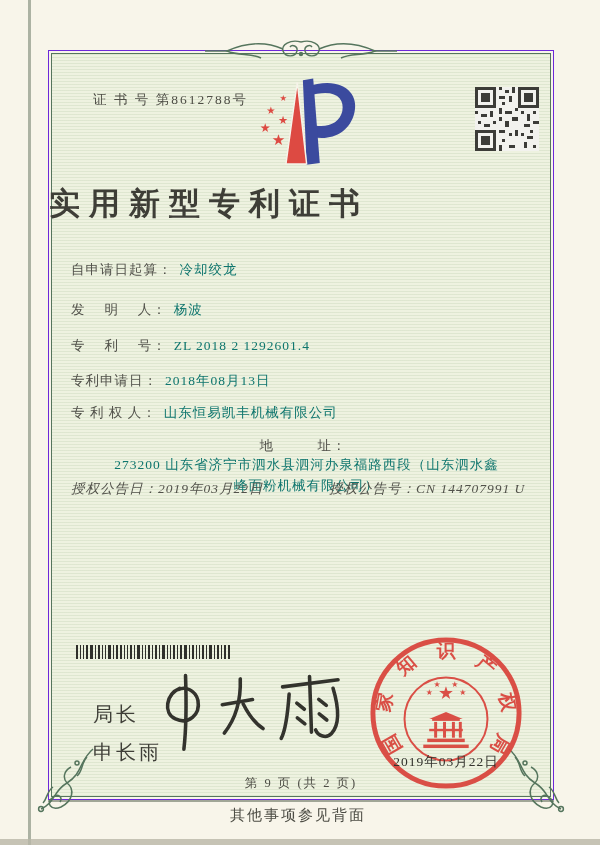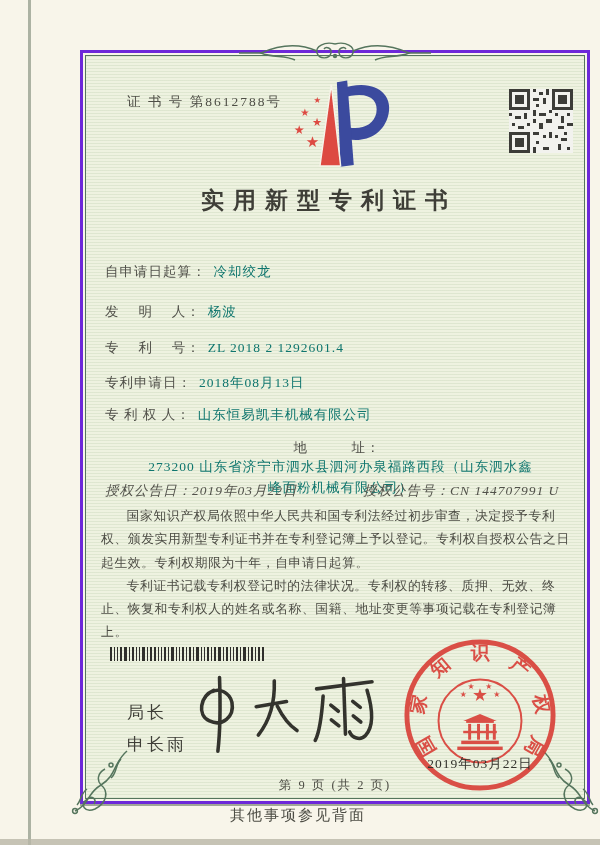--- a/index.html
+++ b/index.html
@@ -8,58 +8,57 @@
     background:#f8f5ea;
     font-family:"Liberation Serif","DejaVu Serif",serif;
     color:#4b4b43;
   }
   
   .spine-line{position:absolute;left:28px;top:0;width:3px;height:100%;background:#6d7a68;opacity:.55;}
   .bottom-edge{position:absolute;left:0;bottom:0;width:100%;height:6px;background:#b9b6a8;opacity:.8;}
 
   .frame{
     position:absolute;left:48px;top:50px;width:504px;height:748px;
-    border:3px solid #6d28d9;
+    border:1px solid #6d28d9;
     box-shadow:0 2px 0 rgba(55,70,52,.45);
-    margin-left:32px;
   }
   .frame-inner{
     position:absolute;inset:2px;border:1px solid #55755d;
     background:
       repeating-linear-gradient(180deg, rgba(140,170,125,.16) 0 1px, rgba(0,0,0,0) 1px 3px),
       #eef2e0;
   }
   .content{position:absolute;inset:0;}
 
   .ornament-top{position:absolute;top:-14px;left:50%;transform:translateX(-50%);width:200px;height:28px;}
   .flourish{position:absolute;width:72px;height:72px;}
   .flourish.bl{left:-16px;bottom:-16px;}
   .flourish.br{right:-16px;bottom:-16px;transform:scaleX(-1);}
 
   .cert-no{position:absolute;left:44px;top:40px;font-size:13.5px;letter-spacing:2px;color:#4e4e46;}
   .qr{position:absolute;right:14px;top:36px;width:64px;height:64px;}
   .logo{position:absolute;left:50%;transform:translateX(-50%);top:18px;width:122px;height:110px;}
 
   .title{
-    position:absolute;left:0;right:12px;top:132px;margin:0;text-align:center;
-    font-size:23px;font-weight:600;letter-spacing:9px;color:#3e3e37;
+    position:absolute;left:0;right:12px;top:132px;margin:0;text-align:left;
+    font-size:31px;font-weight:600;letter-spacing:9px;color:#3e3e37;
   }
 
   .row{position:absolute;left:22px;right:18px;font-size:13.5px;letter-spacing:1px;color:#51514a;white-space:nowrap;}
   .row .fvalue{margin-left:7px;color:#0f766e;}
   .row.addr{white-space:normal;text-align:center;}
   .row.addr .fvalue{display:inline-block;vertical-align:top;width:392px;line-height:1.55;}
   .grant-pair{position:absolute;font-size:13.5px;letter-spacing:1px;color:#51514a;white-space:nowrap;font-style:italic;}
 
   .paras{position:absolute;left:18px;top:452px;width:470px;}
   .paras p{margin:0;text-indent:2em;font-size:12.8px;line-height:1.82;letter-spacing:.6px;color:#4c4c44;}
 
   .barcode{position:absolute;left:27px;top:594px;width:156px;height:14px;}
 
-  .signer{position:absolute;left:44px;top:644px;font-size:17px;letter-spacing:3px;color:#3f3f38;line-height:1.9;}
+  .signer{position:absolute;left:44px;top:644px;font-size:20px;letter-spacing:3px;color:#3f3f38;line-height:1.9;}
   .signature{position:absolute;left:100px;top:618px;width:210px;height:84px;transform:rotate(-2deg);}
 
   .seal{position:absolute;left:318px;top:583px;width:158px;height:158px;opacity:.92;}
   .seal-date{position:absolute;left:318px;top:702px;width:158px;text-align:center;font-size:13.5px;letter-spacing:1px;color:#33332d;}
 
   .page-no{position:absolute;left:0;right:0;top:724px;text-align:center;font-size:12.5px;letter-spacing:2px;color:#4c4c44;}
   .footer-note{position:absolute;left:230px;top:806px;font-size:15px;letter-spacing:2px;color:#4c4c44;}
 </style>
 </head>
 <body>
@@ -192,24 +191,20 @@
       <span class="flabel">地　　　址：</span><span class="fvalue">273200 山东省济宁市泗水县泗河办泉福路西段（山东泗水鑫峰面粉机械有限公司）</span>
     </div>
 
     <div class="grant-pair" style="left:22px;top:429px">
       <span>授权公告日：</span><span class="fvalue">2019年03月22日</span>
     </div>
     <div class="grant-pair" style="left:280px;top:429px">
       <span>授权公告号：</span><span class="fvalue">CN 144707991 U</span>
     </div>
 
-    <div class="paras">
-      <p>国家知识产权局依照中华人民共和国专利法经过初步审查，决定授予专利权、颁发实用新型专利证书并在专利登记簿上予以登记。专利权自授权公告之日起生效。专利权期限为十年，自申请日起算。</p>
-      <p>专利证书记载专利权登记时的法律状况。专利权的转移、质押、无效、终止、恢复和专利权人的姓名或名称、国籍、地址变更等事项记载在专利登记簿上。</p>
-    </div>
 
     <svg class="barcode" viewBox="0 0 156 14" preserveAspectRatio="none" shape-rendering="crispEdges">
       <g fill="#2f2f2b">
         <rect x="0" width="2" height="14"></rect>
           <rect x="4" width="1" height="14"></rect>
           <rect x="7" width="1" height="14"></rect>
           <rect x="10" width="2" height="14"></rect>
         <rect x="14" width="3" height="14"></rect>
           <rect x="19" width="1" height="14"></rect>
           <rect x="22" width="2" height="14"></rect>

